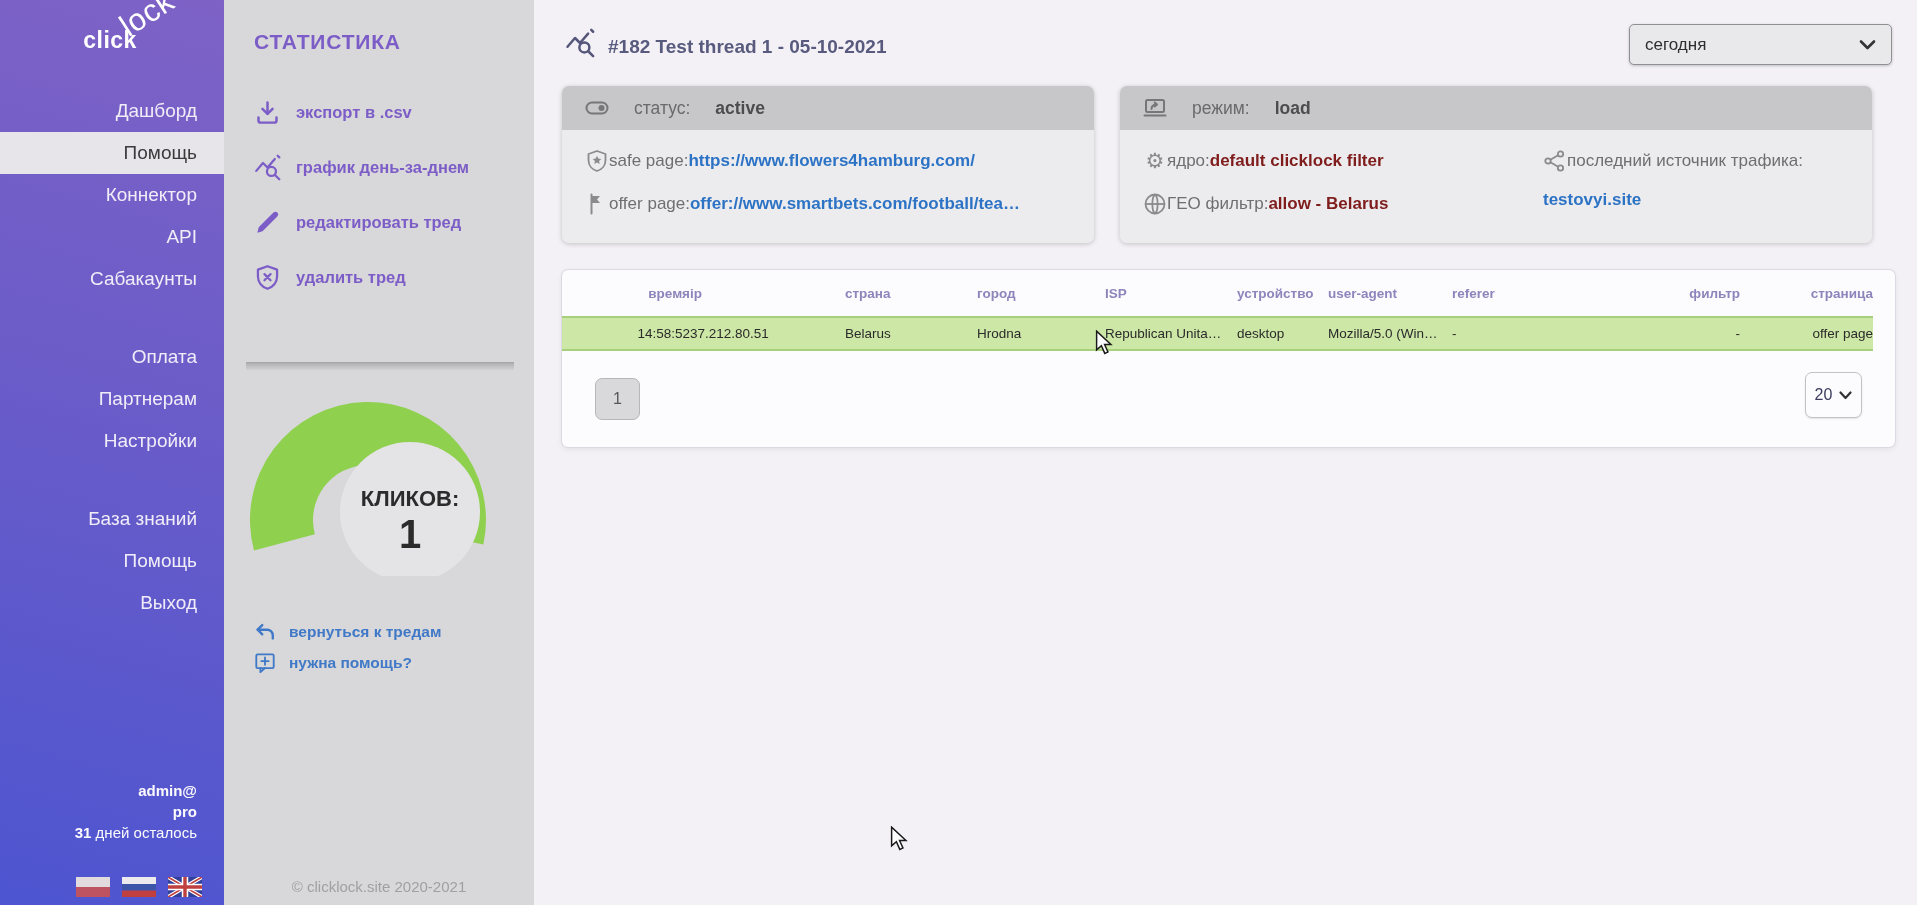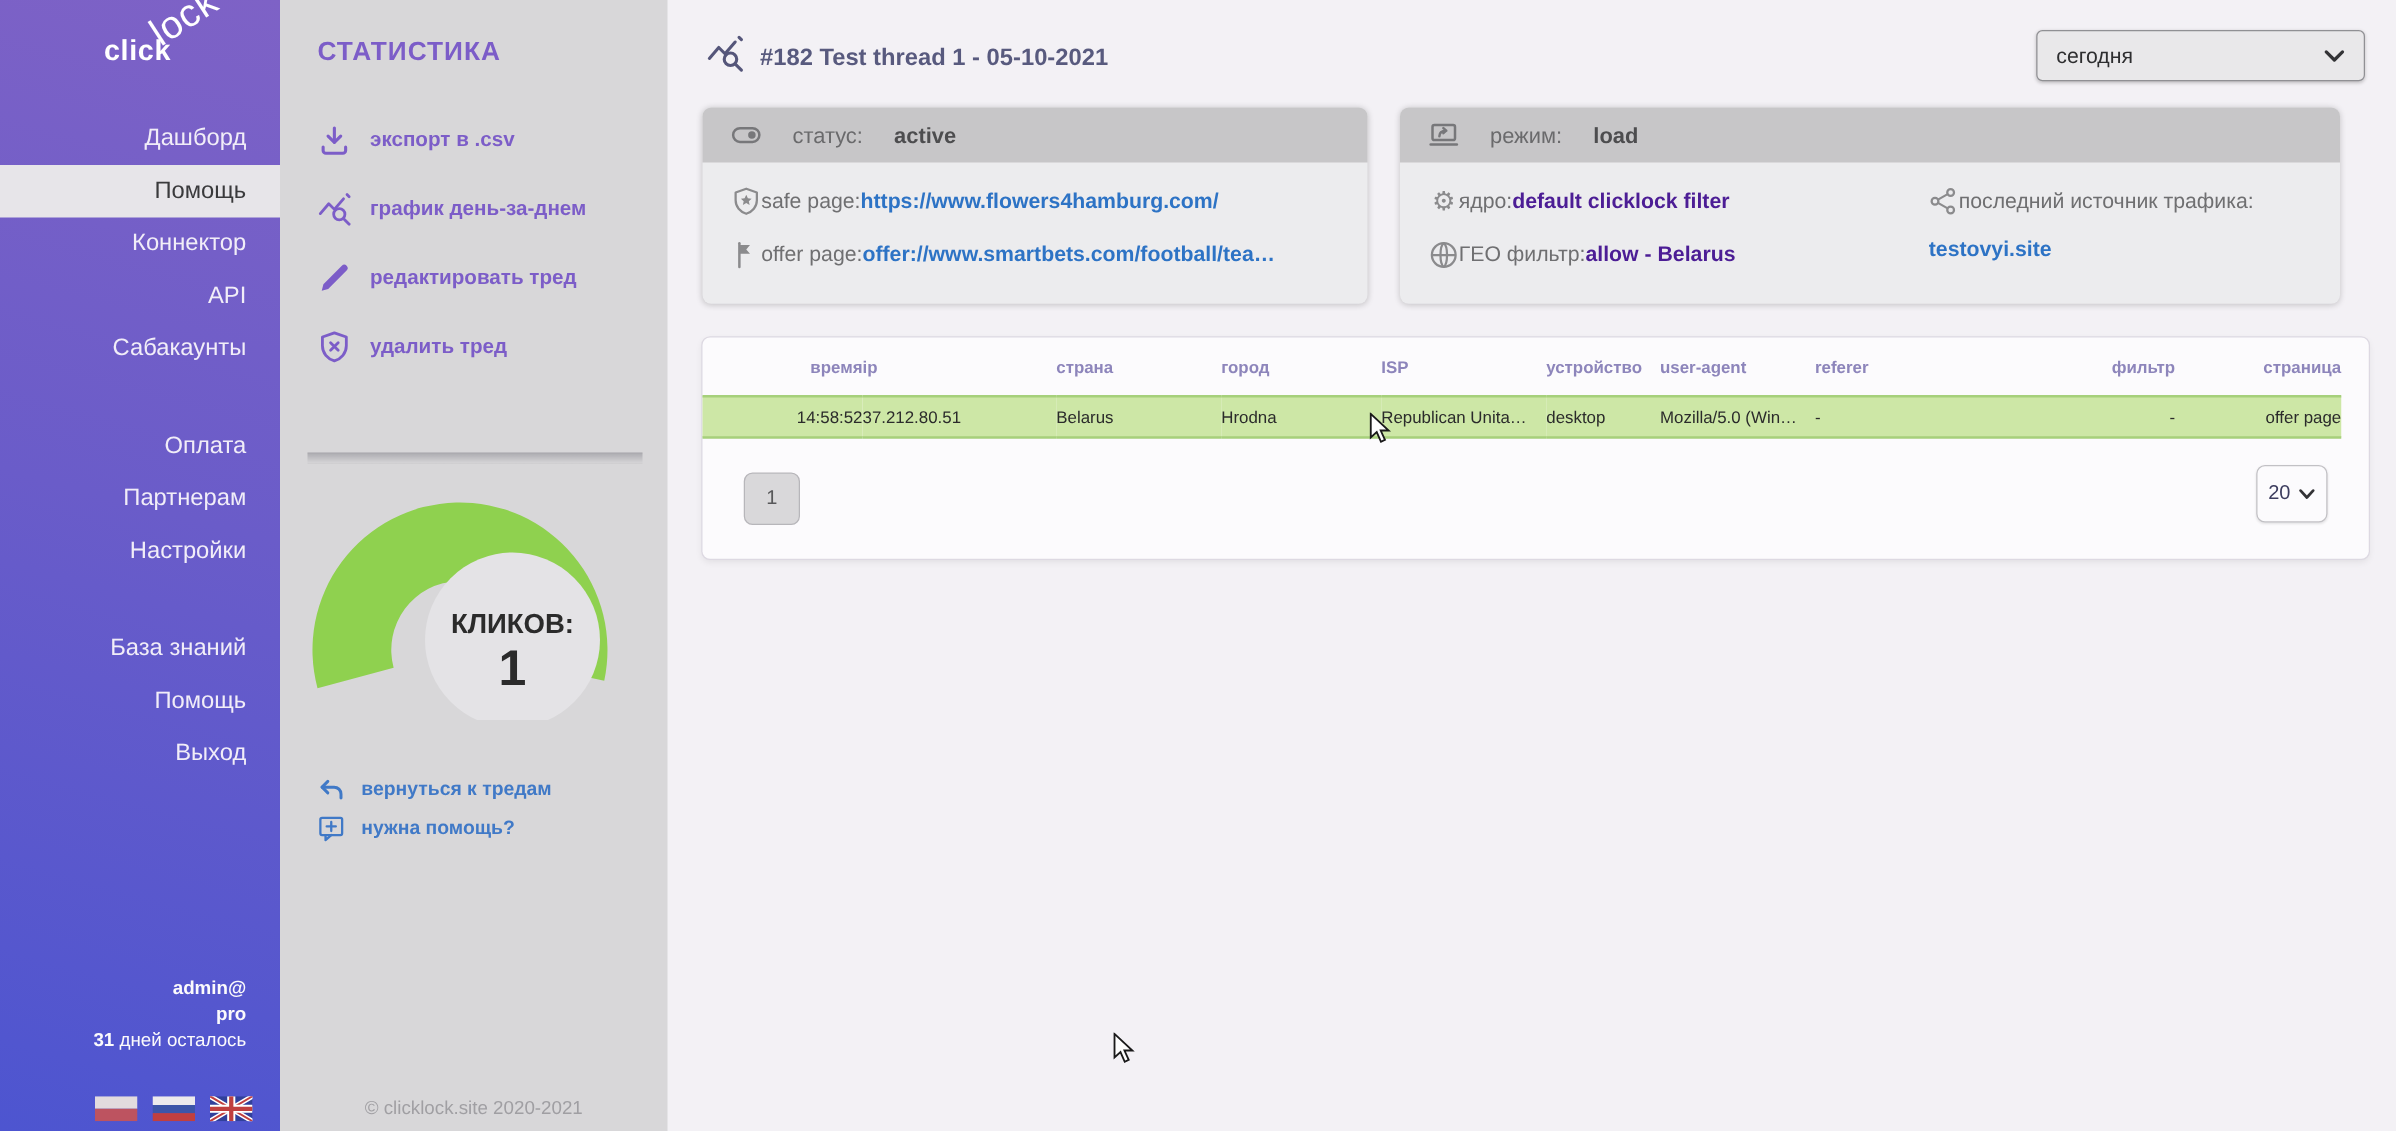--- a/index.html
+++ b/index.html
@@ -66,21 +66,21 @@
                  font-size:17.5px; color:#6a6a6c; }
   .card-header b { color:#4d4d4f; }
   .hico { width:24px; height:24px; color:#77777a; flex:none; }
   .card-body { padding:17px 23px 0 23px; }
   .card-row { display:flex; align-items:center; gap:0; height:28px; margin-bottom:15px;
               font-size:17px; color:#6f6f71; white-space:nowrap; overflow:hidden; }
   .rico { width:24px; height:24px; color:#8b8b8d; flex:none; }
   .gear-glyph { font-family:"DejaVu Sans", sans-serif; font-size:21px; line-height:24px;
                 width:24px; text-align:center; color:#8b8b8d; flex:none; }
   .row-link { color:#2d73c5; font-weight:bold; }
-  .row-val  { color:#4c1d95; font-weight:bold; }
+  .row-val  { color:#7f1d1d; font-weight:bold; }
   .mode-body { display:flex; }
   .mode-left { width:400px; }
   .mode-right { }
   .traffic-link { display:block; margin-top:1px; font-size:17px; }
 
   
   .table-panel { position:absolute; left:28px; top:270px; width:1333px; height:177px;
                  background:#fcfbfd; border-radius:6px;
                  box-shadow:0 0 0 1px #ddd9e2, 0 2px 6px rgba(0,0,0,.08); }
   table.stats-table { width:1311px; border-collapse:collapse; table-layout:fixed; }

